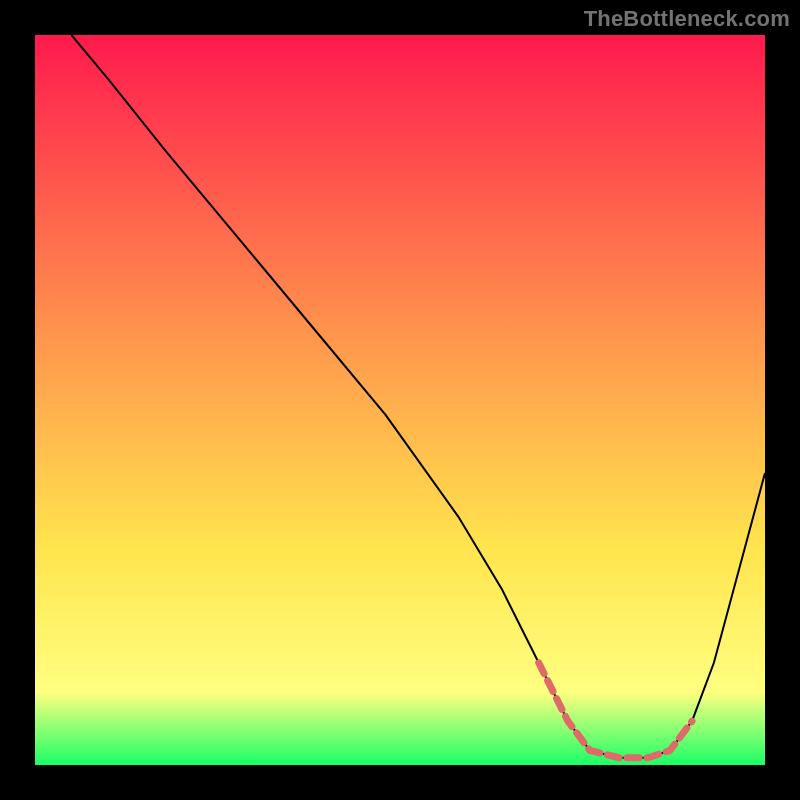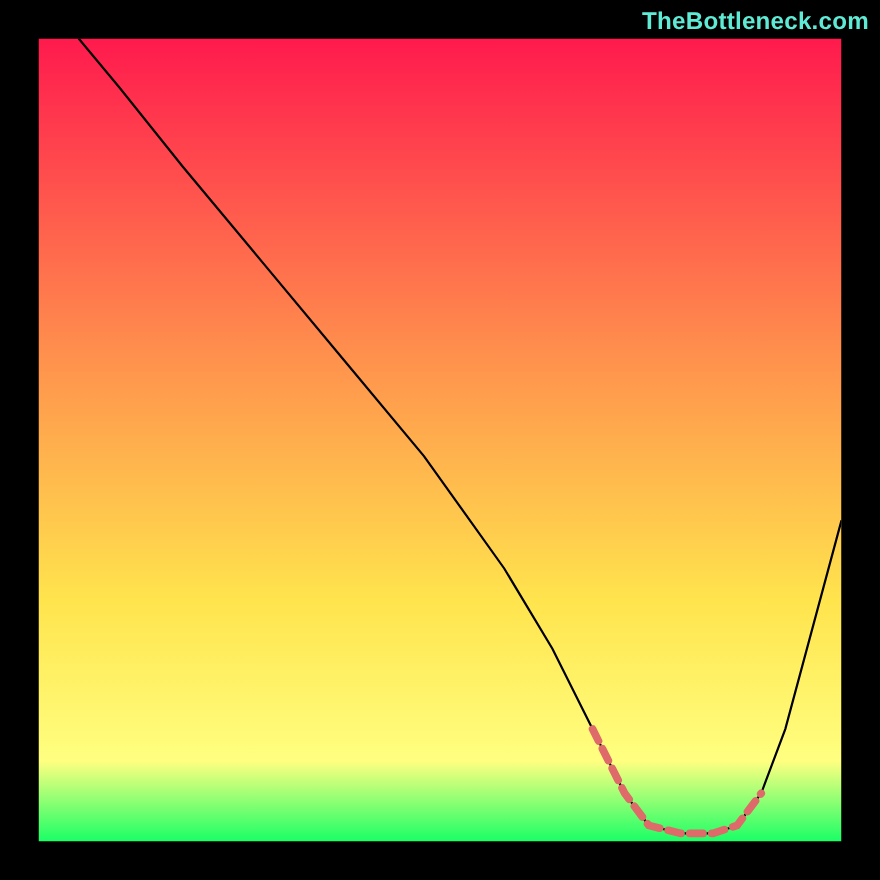--- a/index.html
+++ b/index.html
@@ -13,21 +13,21 @@
   }
   .chart-container {
     position: relative;
     width: 800px;
     height: 800px;
   }
   .watermark {
     position: absolute;
     top: 6px;
     right: 10px;
-    color: #5eead4;
+    color: #737373;
     font-size: 22px;
     font-weight: 600;
     letter-spacing: 0.2px;
     z-index: 10;
   }
   .plot-area {
     position: absolute;
     left: 35px;
     top: 35px;
     width: 730px;

